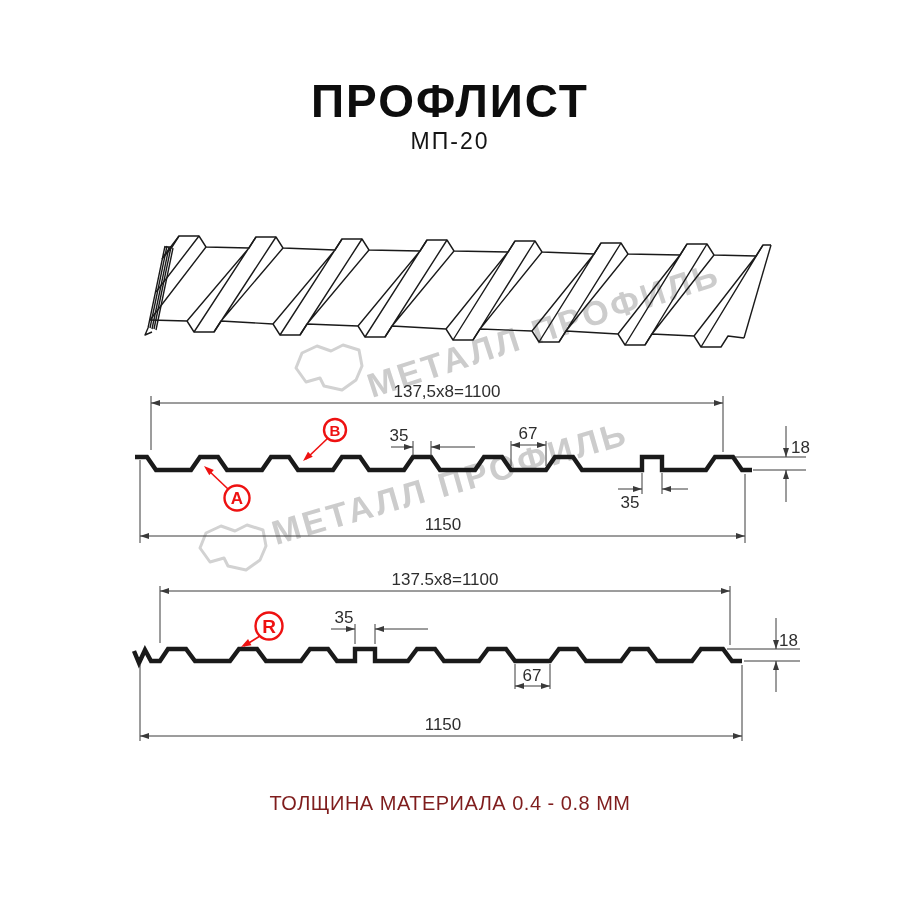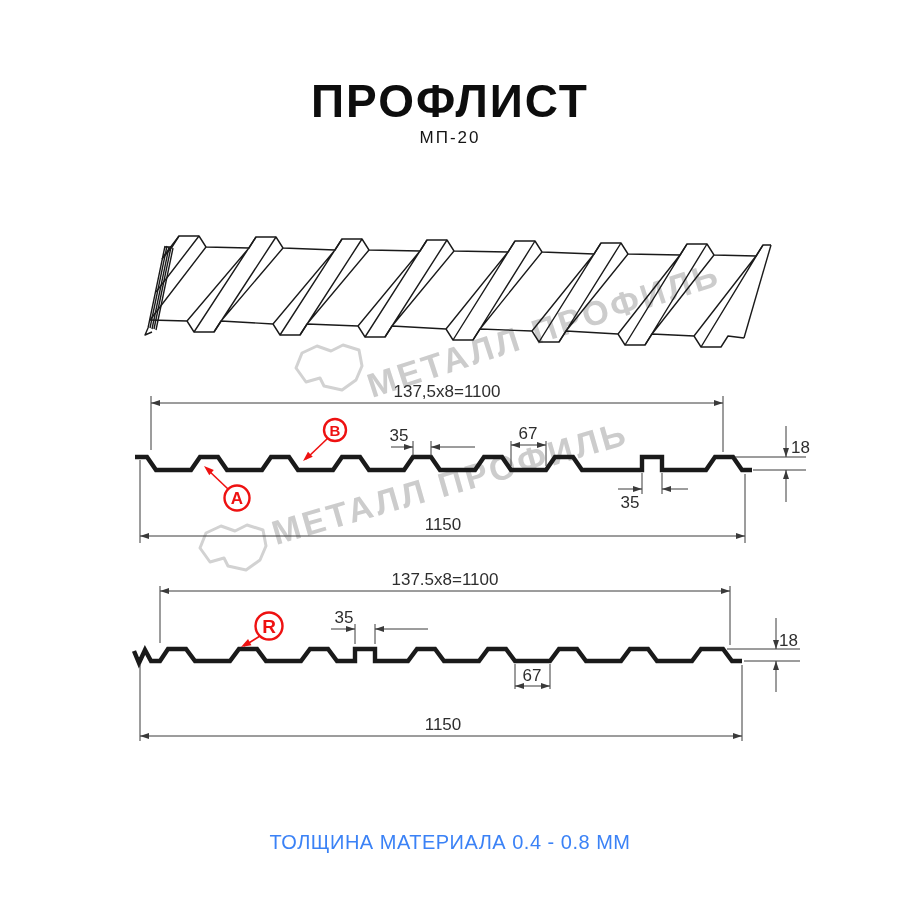--- a/index.html
+++ b/index.html
@@ -1,23 +1,23 @@
 <!DOCTYPE html>
 <html style="--accent_red: #ee1111; --drawing_line: #1a1a1a; --dimension_line: #3a3a3a; --watermark_gray: #cccccc;"><head>
 <meta charset="utf-8">
 <style>
   html,body{margin:0;padding:0;background:#fff;}
   .page{position:relative;width:900px;height:900px;background:#fff;overflow:hidden;
         font-family:"Liberation Sans",sans-serif;padding-left:37px;}
   .title{position:absolute;left:0;top:74px;width:900px;text-align:center;
          font-size:46px;font-weight:700;letter-spacing:2px;color:#0d0d0d;}
   .subtitle{position:absolute;left:0;top:128px;width:900px;text-align:center;
-         font-size:17px;font-weight:400;letter-spacing:2px;color:#141414;}
-  .footer{position:absolute;left:0;top:831px;width:900px;text-align:center;
-         font-size:20px;font-weight:400;letter-spacing:0.5px;color:#3b82f6;}
+         font-size:23px;font-weight:400;letter-spacing:2px;color:#141414;}
+  .footer{position:absolute;left:0;top:792px;width:900px;text-align:center;
+         font-size:20px;font-weight:400;letter-spacing:0.5px;color:#7f1d1d;}
   svg{position:absolute;left:0;top:0;}
   .sheet{fill:none;stroke:var(--drawing_line,#1a1a1a);stroke-width:4.4;stroke-linejoin:miter;}
   .thin{fill:none;stroke:var(--drawing_line,#1a1a1a);stroke-width:1.4;stroke-linejoin:round;}
   .dim{fill:none;stroke:var(--dimension_line,#3a3a3a);stroke-width:1;}
   .dimhead{fill:var(--dimension_line,#3a3a3a);stroke:none;}
   .dimtext{font:17px "Liberation Sans",sans-serif;fill:#2e2e2e;}
   .mid{text-anchor:middle;}
   .redc{fill:none;stroke:var(--accent_red,#ee1111);stroke-width:2.4;}
   .redline{fill:none;stroke:var(--accent_red,#ee1111);stroke-width:1.6;}
   .redhead{fill:var(--accent_red,#ee1111);stroke:none;}

